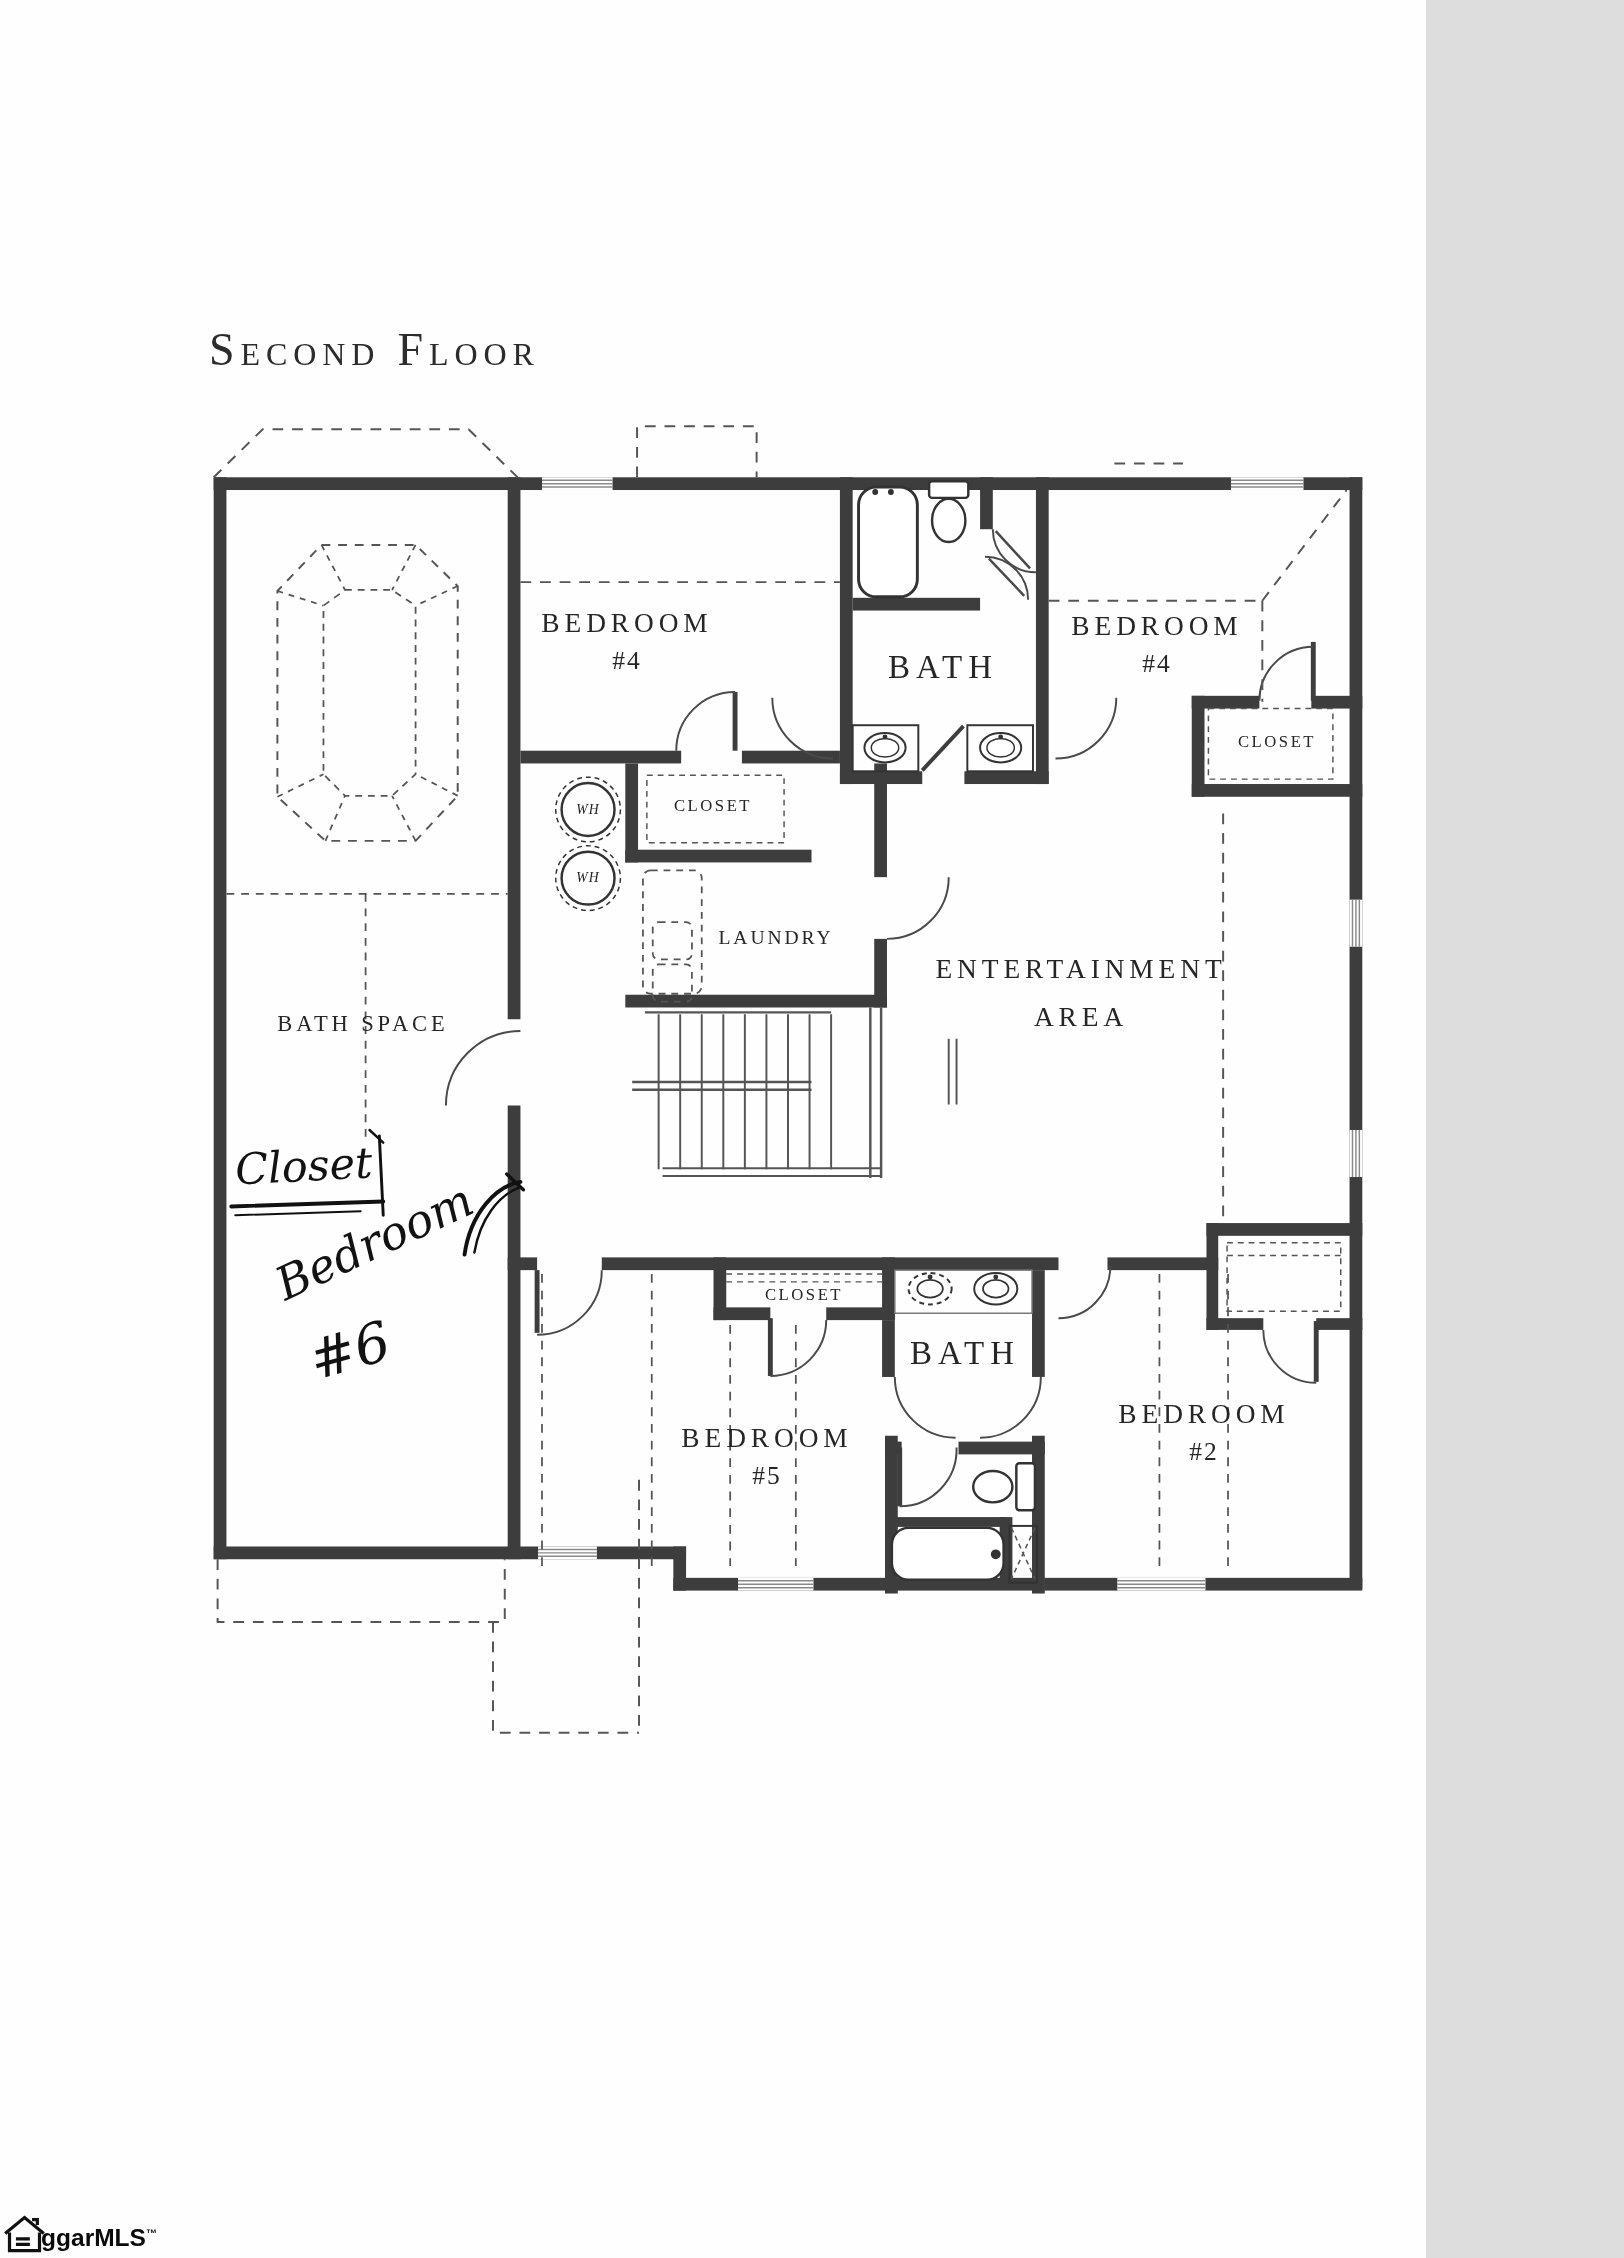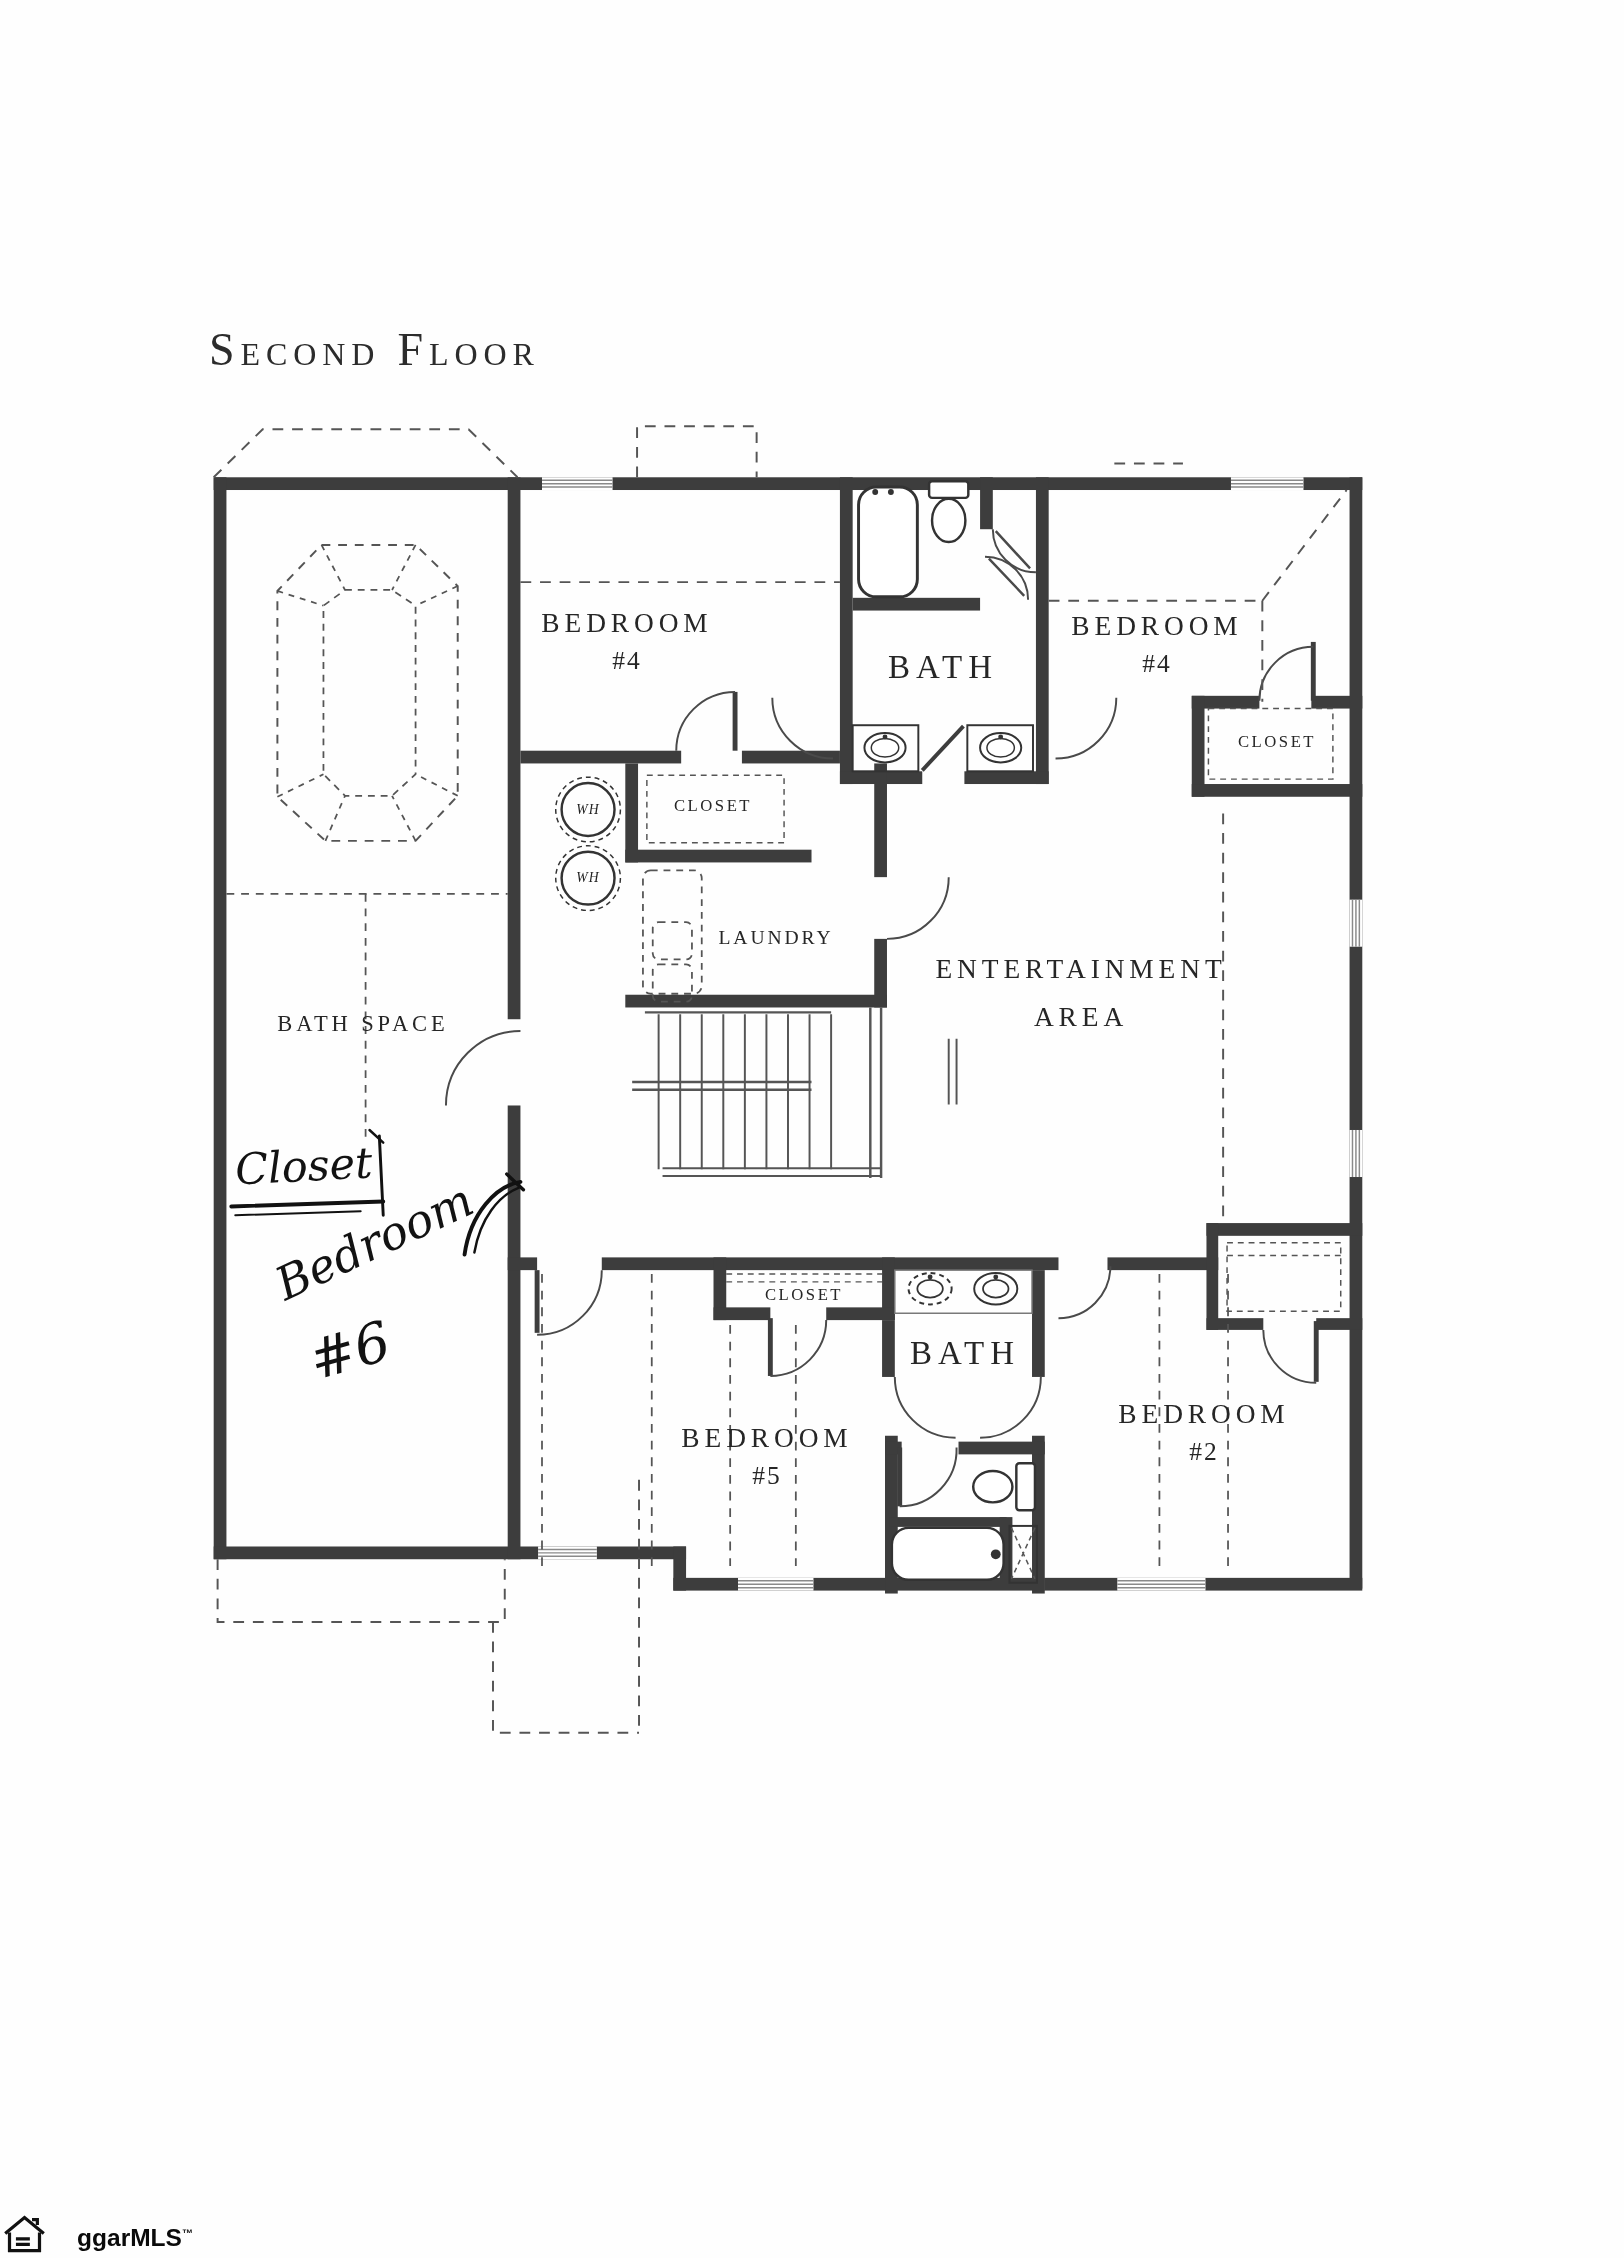--- a/index.html
+++ b/index.html
@@ -1,30 +1,30 @@
 <!DOCTYPE html>
 <html><head>
 <meta charset="utf-8">
 <style>
   html,body{margin:0;padding:0;background:#ddd;}
-  .sheet{position:relative;width:1624px;height:2258px;background:#fefefe;overflow:hidden;
+  .sheet{position:relative;width:1426px;height:2258px;background:#fefefe;overflow:hidden;
          font-family:"Liberation Serif",serif;color:#2a2a2a;}
   .plan-svg{position:absolute;left:0;top:0;width:1624px;height:2258px;}
   .title{position:absolute;left:209px;top:323px;margin:0;font-weight:400;
          font-variant:small-caps;font-size:46px;letter-spacing:5.9px;color:#2c2c2c;}
   .rl{position:absolute;transform:translate(-50%,-50%);text-align:center;white-space:nowrap;color:#262626;}
   .rl .l1{font-size:27.4px;letter-spacing:4.9px;}
   .rl .l2{font-size:25.5px;letter-spacing:2px;margin-top:6.9px;}
   .one-lg{font-size:33px;letter-spacing:5.9px;}
   .one-md{font-size:22.5px;letter-spacing:3.9px;}
   .one-lau{font-size:19.6px;letter-spacing:2.9px;}
   .one-sm{font-size:16.7px;letter-spacing:2.5px;}
   .wh-label{position:absolute;transform:translate(-50%,-50%);font-size:13.7px;letter-spacing:1px;color:#222;font-style:italic;}
   .hand{position:absolute;font-family:"DejaVu Serif",serif;font-style:italic;color:#121212;white-space:nowrap;}
-  .watermark{position:absolute;left:2px;top:2211px;display:flex;align-items:flex-end;gap:36px;}
+  .watermark{position:absolute;left:2px;top:2211px;display:flex;align-items:flex-end;}
   .wm-text{font-family:"Liberation Sans",sans-serif;font-weight:700;font-size:24.5px;color:#0a0a0a;
            margin-left:-5.9px;margin-bottom:2px;}
   .wm-text sup{font-size:10.8px;}
 </style>
 </head>
 <body>
 
 <div class="sheet">
 
   <h1 class="title">Second Floor</h1>

